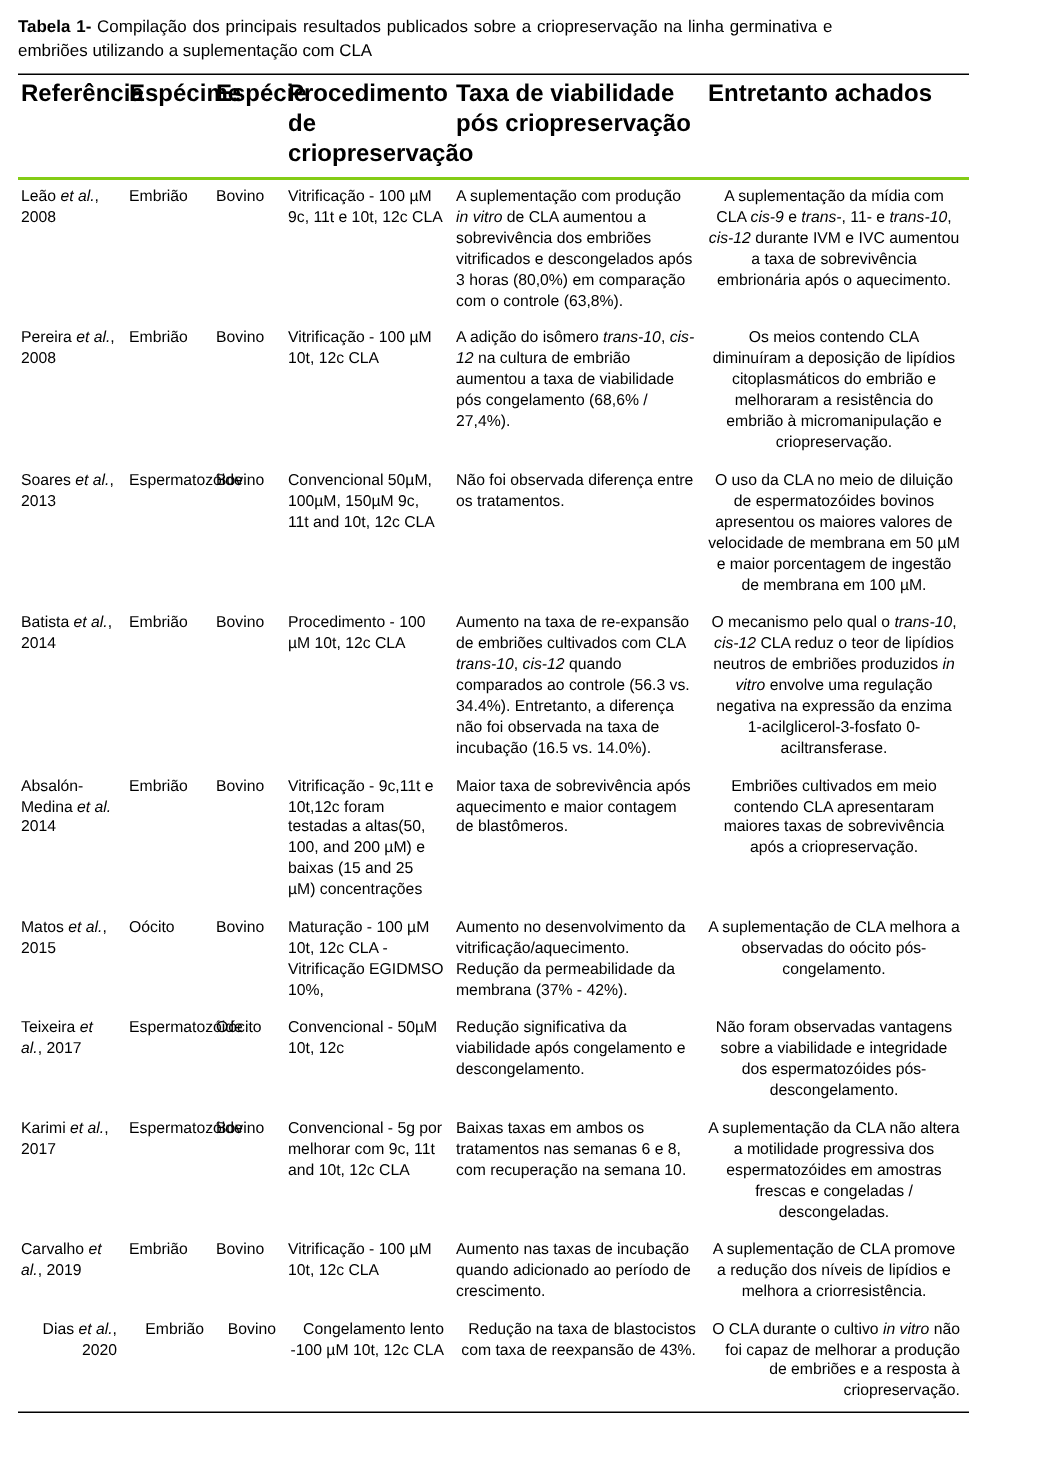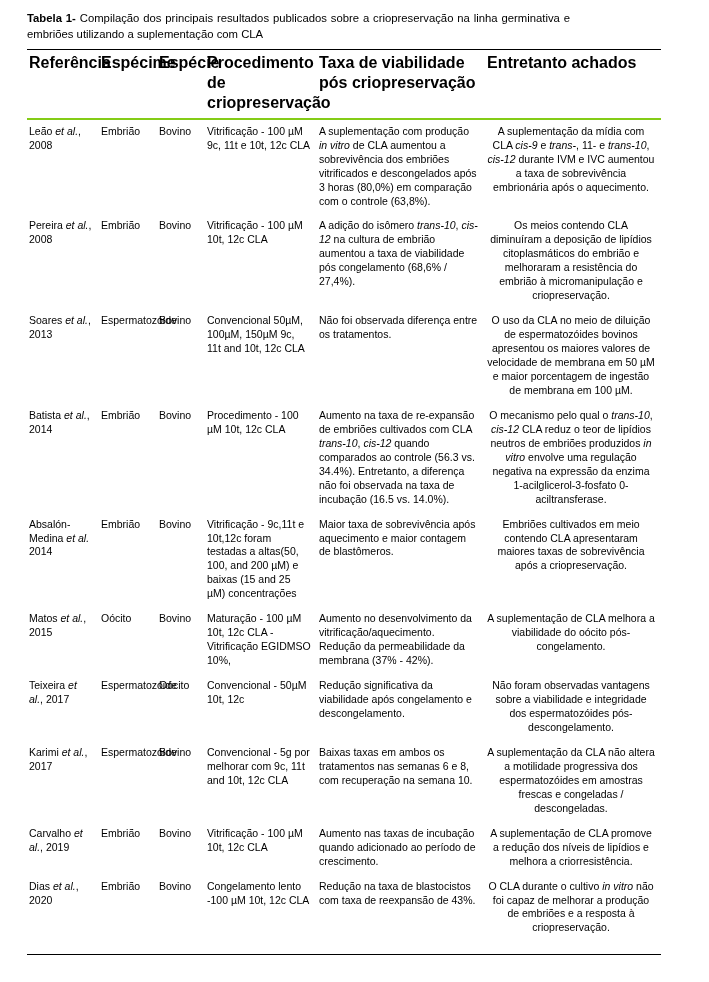--- a/index.html
+++ b/index.html
@@ -10,21 +10,20 @@
   body {
     width: 709px;
     min-height: 982px;
     font-family: "Liberation Sans", sans-serif;
     color: #000000;
   }
   .page {
     width: 569px;
     box-sizing: border-box;
     padding: 10px 12px 6px 12px;
-    margin-left: 15px;
   }
   .caption {
     font-size: 11.3px;
     line-height: 1.45;
     text-align: justify;
     margin: 0 0 6px 0;
     padding: 0 2px 0 0;
   }
   .caption .cap-label {
     font-weight: bold;
@@ -45,21 +44,22 @@
     line-height: 1.25;
   }
   table.tbl tbody td {
     font-size: 10.5px;
     vertical-align: top;
     padding: 5px 6px 6px 2px;
     line-height: 1.33;
   }
   table.tbl tbody tr.last-row td {
     border-bottom: 1.3px solid #000;
-    padding-bottom: 19px;
+    padding-bottom: 6px;
+    text-align: right;
   }
   .c0 { width: 72px; }
   .c1 { width: 58px; }
   .c2 { width: 48px; }
   .c3 { width: 112px; }
   .c4 { width: 168px; }
   .c5 { width: 176px; }
   .col-findings {
     text-align: center;
   }
@@ -133,21 +133,21 @@
         <td>Vitrificação - 9c,11t e 10t,12c foram testadas a altas(50, 100, and 200 µM) e baixas (15 and 25 µM) concentrações</td>
         <td>Maior taxa de sobrevivência após aquecimento e maior contagem de blastômeros.</td>
         <td class="col-findings">Embriões cultivados em meio contendo CLA apresentaram maiores taxas de sobrevivência após a criopreservação.</td>
       </tr>
       <tr>
         <td>Matos <i>et al.</i>, 2015</td>
         <td>Oócito</td>
         <td>Bovino</td>
         <td>Maturação - 100 µM 10t, 12c CLA - Vitrificação EGIDMSO 10%,</td>
         <td>Aumento no desenvolvimento da vitrificação/aquecimento. Redução da permeabilidade da membrana (37% - 42%).</td>
-        <td class="col-findings">A suplementação de CLA melhora a viabilidade do oócito pós-congelamento.</td>
+        <td class="col-findings">A suplementação de CLA melhora a observadas do oócito pós-congelamento.</td>
       </tr>
       <tr>
         <td>Teixeira <i>et al.</i>, 2017</td>
         <td>Espermatozóide</td>
         <td>Oócito</td>
         <td>Convencional - 50µM 10t, 12c</td>
         <td>Redução significativa da viabilidade após congelamento e descongelamento.</td>
         <td class="col-findings">Não foram observadas vantagens sobre a viabilidade e integridade dos espermatozóides pós-descongelamento.</td>
       </tr>
       <tr>

